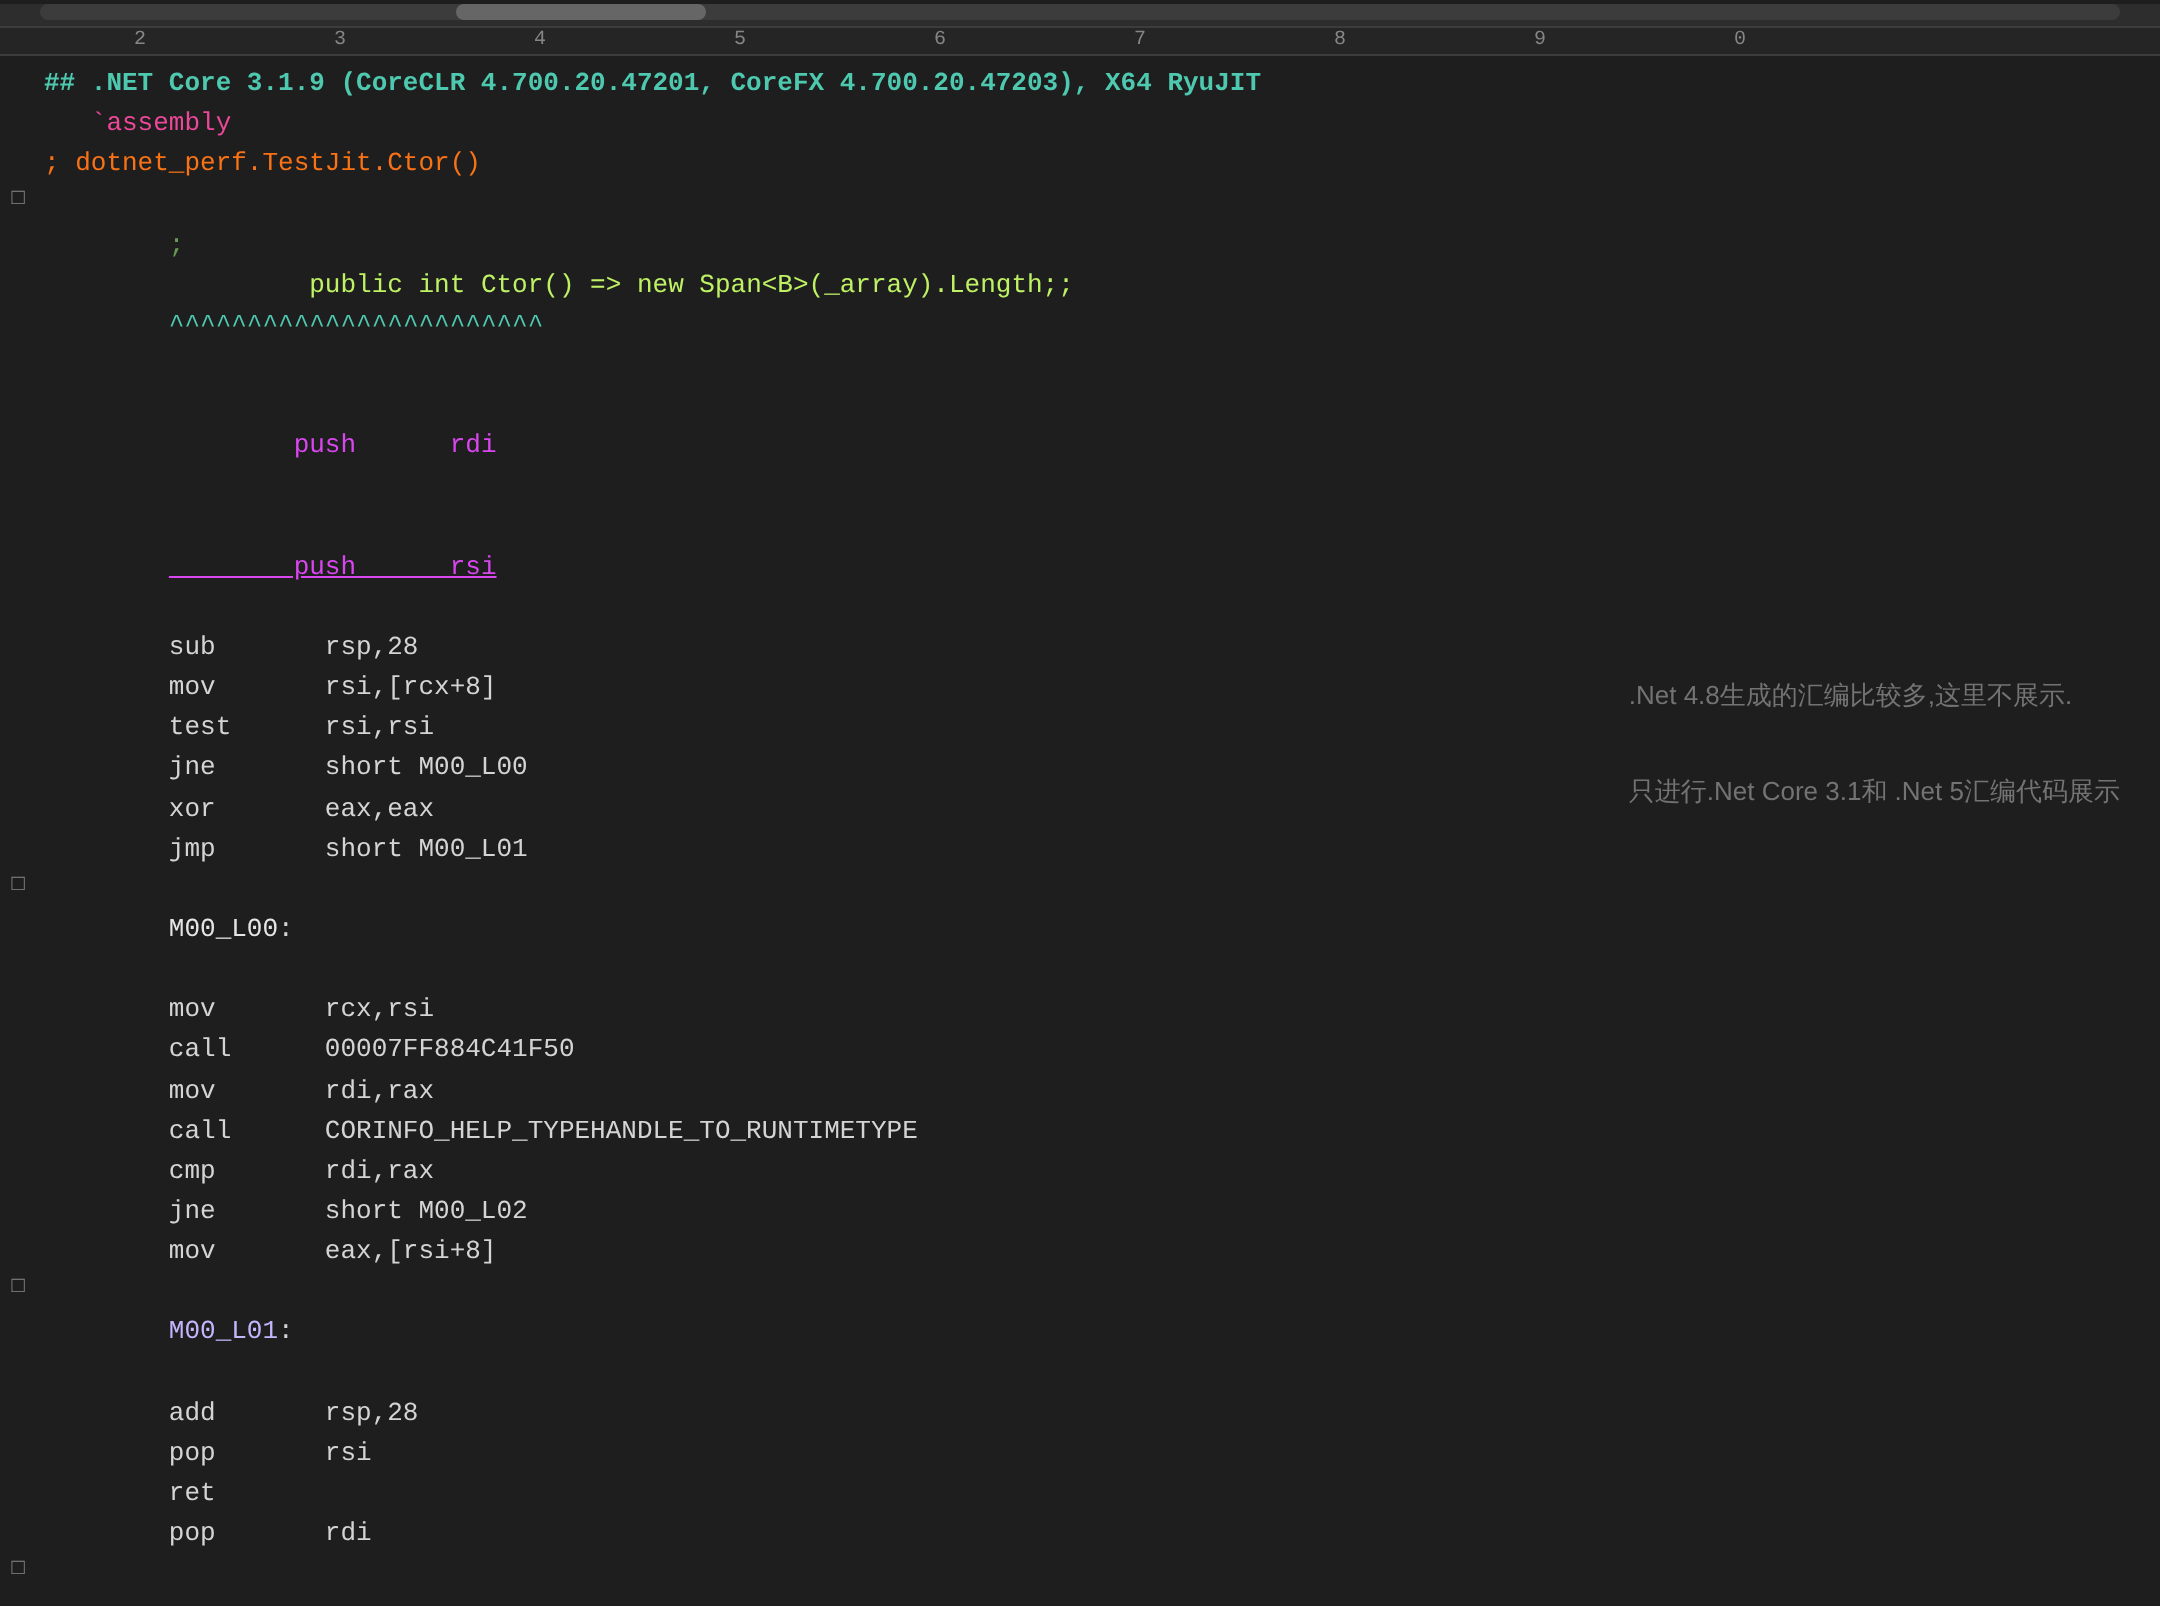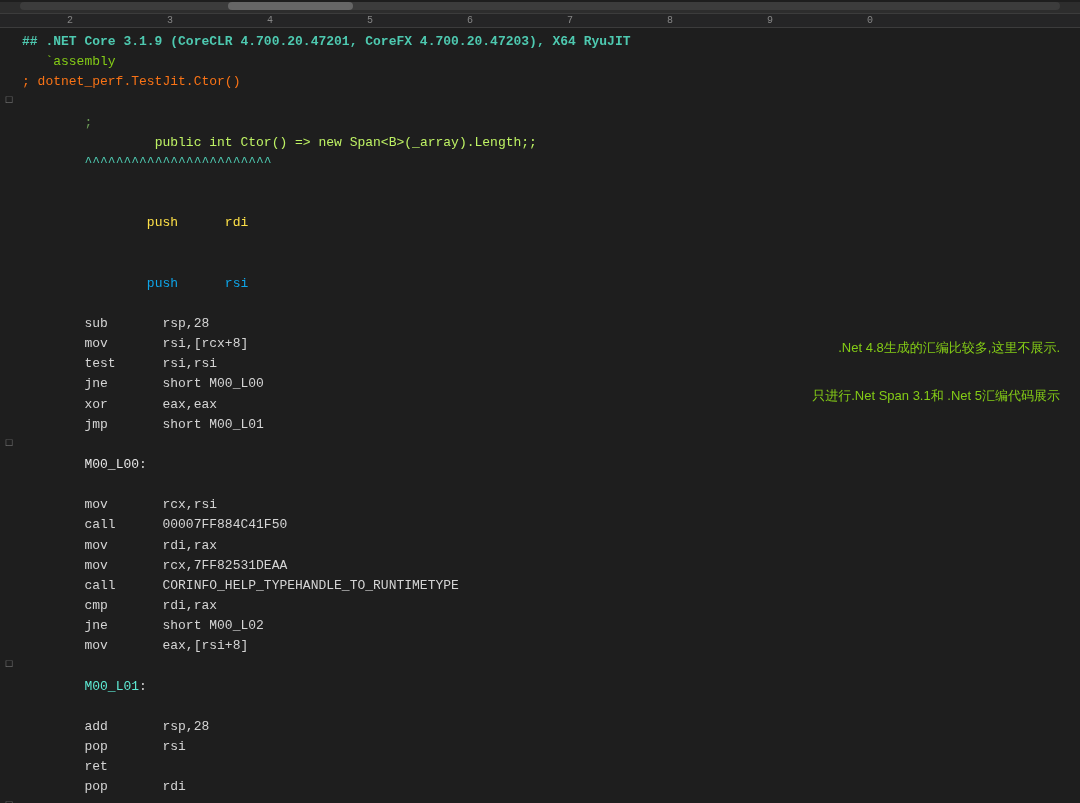--- a/index.html
+++ b/index.html
@@ -42,29 +42,28 @@
       display: flex;
       align-items: center;
       justify-content: center;
     }
     .line-content {
       flex: 1;
       padding-left: 4px;
       white-space: pre;
     }
     .c-white { color: #d4d4d4; }
-    .c-gray { color: #84cc16; }
+    .c-gray { color: #ec4899; }
     .c-comment { color: #f97316; }
     .c-heading { color: #4ec9b0; font-weight: bold; }
     
     .annotation {
-      color: #84cc16;
+      color: #737373;
       font-family: 'Microsoft YaHei', SimSun, sans-serif;
       font-size: 13px;
-      text-align: right;
     }
     
     .top-scrollbar {
       height: 12px;
       background: #2d2d2d;
       border-bottom: 1px solid #3c3c3c;
       position: relative;
     }
     .top-scrollbar-track {
       height: 8px;
@@ -119,21 +118,21 @@
     <span class="ruler-num">7</span>
     <span class="ruler-num">8</span>
     <span class="ruler-num">9</span>
     <span class="ruler-num">0</span>
   </div>
 
   <div class="code-area" style="position:relative;">
 
     <div style="position:absolute; right:20px; top:310px;">
       <div class="annotation">.Net 4.8生成的汇编比较多,这里不展示.</div>
-      <div class="annotation" style="margin-top:28px;">只进行.Net Span 3.1和 .Net 5汇编代码展示</div>
+      <div class="annotation" style="margin-top:28px;">只进行.Net Core 3.1和 .Net 5汇编代码展示</div>
     </div>
 
     <div class="line">
       <span class="line-gutter"></span>
       <span class="line-content c-heading">## .NET Core 3.1.9 (CoreCLR 4.700.20.47201, CoreFX 4.700.20.47203), X64 RyuJIT</span>
     </div>
 
     <div class="line">
       <span class="line-gutter"></span>
       <span class="line-content c-gray">   `assembly</span>
@@ -149,28 +148,28 @@
       <span class="line-content">
         <span style="color:#6a9955;">;</span>
         <span style="color:#bef264;">         public int Ctor() =&gt; new Span&lt;B&gt;(_array).Length;;                              </span>
         <span style="color:#4ec9b0;">^^^^^^^^^^^^^^^^^^^^^^^^</span>
       </span>
     </div>
 
     <div class="line">
       <span class="line-gutter"></span>
       <span class="line-content">
-        <span style="color:#fde047;">        push      rdi</span>
-      </span>
-    </div>
-
-    <div class="line">
-      <span class="line-gutter"></span>
-      <span class="line-content">
-        <span style="color:#0ea5e9;">        push      rsi</span>
+        <span style="color:#d946ef;">        push      rdi</span>
+      </span>
+    </div>
+
+    <div class="line">
+      <span class="line-gutter"></span>
+      <span class="line-content">
+        <span style="color:#d946ef;text-decoration:underline;">        push      rsi</span>
       </span>
     </div>
 
     <div class="line">
       <span class="line-gutter"></span>
       <span class="line-content c-white">        sub       rsp,28</span>
     </div>
 
     <div class="line">
       <span class="line-gutter"></span>
@@ -212,24 +211,20 @@
     <div class="line">
       <span class="line-gutter"></span>
       <span class="line-content c-white">        call      00007FF884C41F50</span>
     </div>
 
     <div class="line">
       <span class="line-gutter"></span>
       <span class="line-content c-white">        mov       rdi,rax</span>
     </div>
 
-    <div class="line">
-      <span class="line-gutter"></span>
-      <span class="line-content c-white">        mov       rcx,7FF82531DEAA</span>
-    </div>
 
     <div class="line">
       <span class="line-gutter"></span>
       <span class="line-content c-white">        call      CORINFO_HELP_TYPEHANDLE_TO_RUNTIMETYPE</span>
     </div>
 
     <div class="line">
       <span class="line-gutter"></span>
       <span class="line-content c-white">        cmp       rdi,rax</span>
     </div>
@@ -240,21 +235,21 @@
     </div>
 
     <div class="line">
       <span class="line-gutter"></span>
       <span class="line-content c-white">        mov       eax,[rsi+8]</span>
     </div>
 
     <div class="line">
       <span class="line-gutter" style="color:#888; cursor:pointer;">□</span>
       <span class="line-content">
-        <span style="color:#5eead4;">M00_L01</span><span style="color:#d4d4d4;">:</span>
+        <span style="color:#c4b5fd;">M00_L01</span><span style="color:#d4d4d4;">:</span>
       </span>
     </div>
 
     <div class="line">
       <span class="line-gutter"></span>
       <span class="line-content c-white">        add       rsp,28</span>
     </div>
 
     <div class="line">
       <span class="line-gutter"></span>

